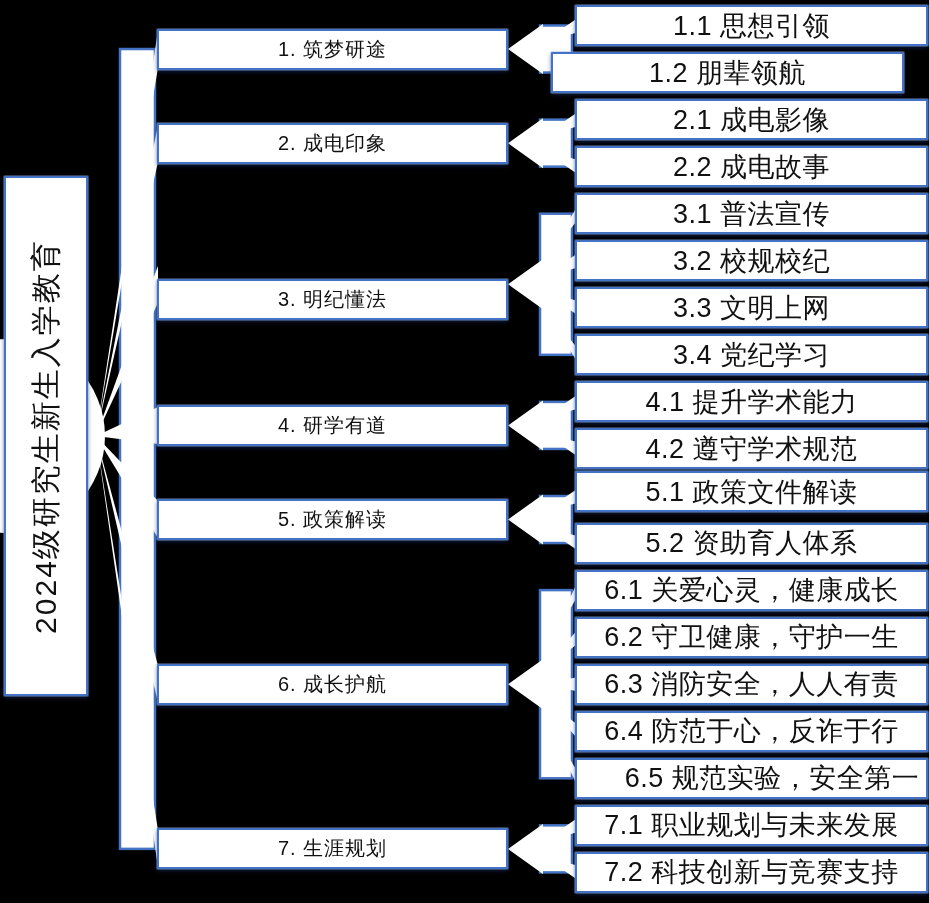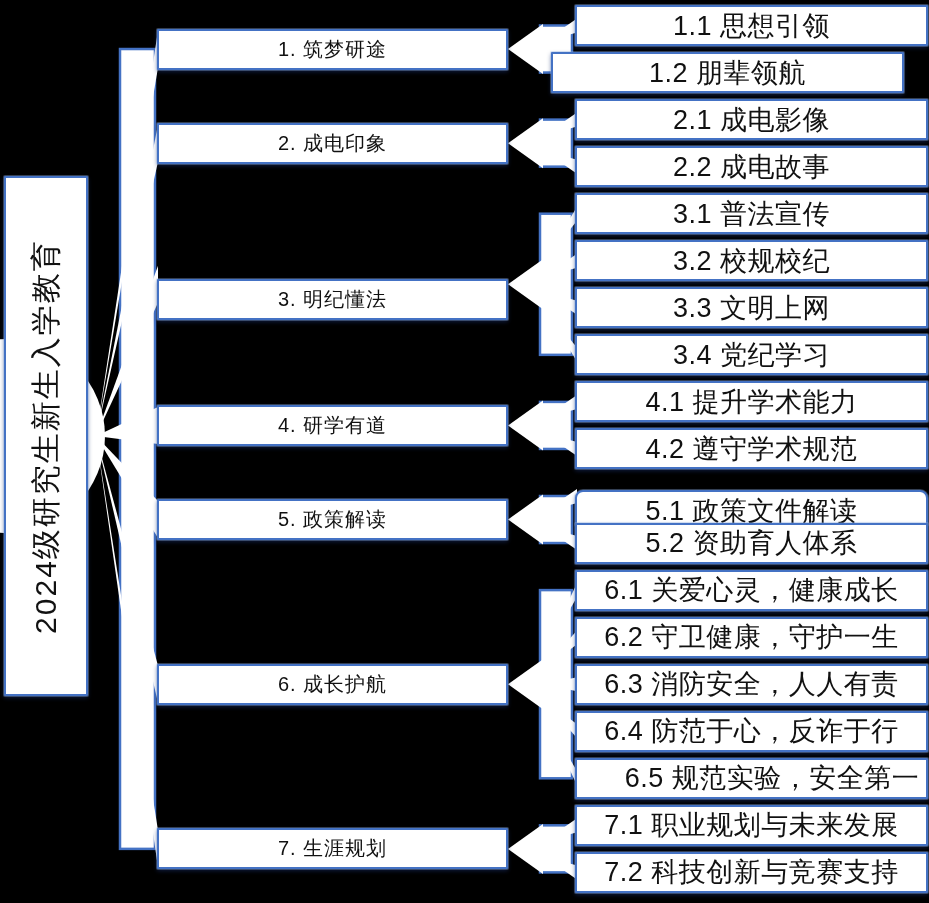--- a/index.html
+++ b/index.html
@@ -113,21 +113,21 @@
     </div>
     <div class="node leaf" style="left: 575px; top: 381.4px;">
       <span>4.1 提升学术能力</span>
     </div>
     <div class="node leaf" style="left: 575px; top: 428.45px;">
       <span>4.2 遵守学术规范</span>
     </div>
     <div class="node cat" style="left: 157px; top: 499.025px;">
       <span>5. 政策解读</span>
     </div>
-    <div class="node leaf" style="left: 575px; top: 490px; border-radius: 8px;">
+    <div class="node leaf" style="left: 575px; top: 471px;">
       <span>5.1 政策文件解读</span>
     </div>
     <div class="node leaf" style="left: 575px; top: 522.55px;">
       <span>5.2 资助育人体系</span>
     </div>
     <div class="node cat" style="left: 157px; top: 663.7px;">
       <span>6. 成长护航</span>
     </div>
     <div class="node leaf" style="left: 575px; top: 569.6px;">
       <span>6.1 关爱心灵，健康成长</span>

